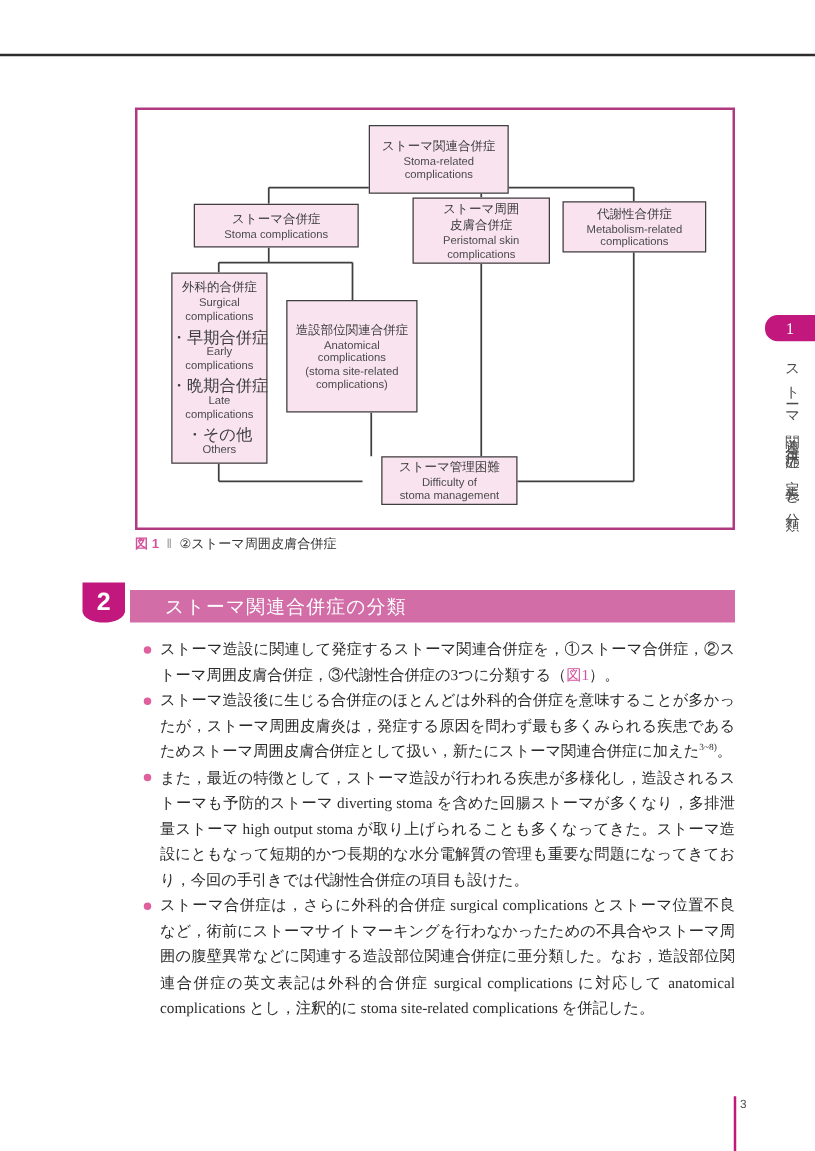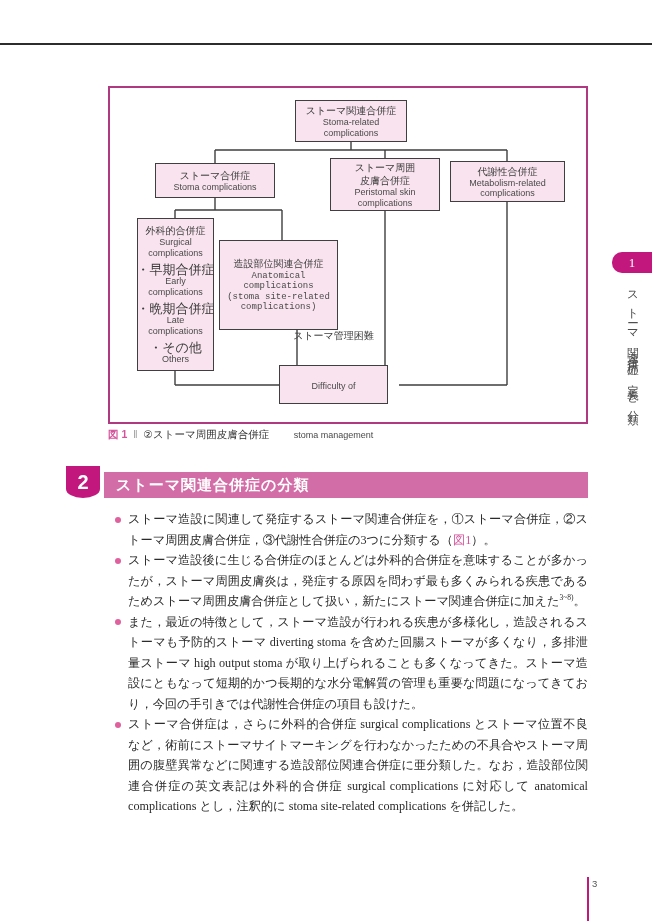--- a/index.html
+++ b/index.html
@@ -27,22 +27,22 @@
   .cap-text{color:#333;}
 
   
   .section-header{position:absolute;left:0;top:466px;width:652px;height:36px;}
   .sec-num{position:absolute;left:66px;top:0;width:34px;height:32px;background:var(--accent,#c2187e);
         color:#fff;font-family:"Liberation Sans","DejaVu Sans",sans-serif;font-weight:bold;font-size:20px;
         display:flex;align-items:center;justify-content:center;
         border-bottom-left-radius:17px 9px;border-bottom-right-radius:17px 9px;}
   .sec-bar{position:absolute;left:104px;top:6px;width:484px;height:26px;background:var(--bar,#d26da7);
         display:flex;align-items:center;}
-  .sec-jp{font-family:"Liberation Sans","DejaVu Sans",sans-serif;font-weight:bold;font-size:15px;
-        color:#ffffff;margin-left:12px;letter-spacing:1px;}
+  .sec-jp{font-family:"Liberation Sans","DejaVu Sans",sans-serif;font-weight:normal;font-size:15px;
+        color:#ffffff;margin-left:28px;letter-spacing:1px;}
   .sec-en{font-family:"Liberation Serif","DejaVu Serif",serif;font-style:italic;font-size:12.5px;
         color:#ffffff;margin-left:14px;}
 
   
   .bullets{position:absolute;left:115px;top:509px;width:473px;margin:0;padding:0;list-style:none;}
   .bullets li{position:relative;padding-left:13px;text-align:justify;font-size:12.2px;
         line-height:20.5px;color:#2b2b2b;}
   .bullets .dot{position:absolute;left:0;top:7.5px;width:6px;height:6px;border-radius:50%;
         background:var(--bullet,#e0609e);}
   .bullets .accent{color:var(--pink,#d4549c);}
@@ -69,26 +69,26 @@
   <div class="top-rule"></div>
 
   <div class="figure-frame">
     <svg class="connectors" width="476" height="334" viewBox="0 0 476 334">
       <path d="M241,50 V62 M105,62 H397 M105,62 V75 M275,62 V70 M397,62 V73
                M105,110 V122 M65,122 H172 M65,122 V130 M172,122 V152
                M65,283 V297 M65,297 H180 M187,242 V277 M275,123 V277
                M397,112 V297 M397,297 H289" fill="none" stroke="#3f3f3f" stroke-width="1.4"></path>
     </svg>
     <div class="diagram">
-        <div class="dbox" style="left: 185px; top: 12px; width: 112px; height: 42px;">
+        <div class="dbox" style="left: 185px; top: 12px; width: 112px; height: 55px;">
           <div class="dline jp">ストーマ関連合併症</div>
           <div class="dline en">Stoma-related</div>
           <div class="dline en">complications</div>
         </div>
-        <div class="dbox" style="left: 45px; top: 75px; width: 120px; height: 35px;">
+        <div class="dbox" style="left: 45px; top: 75px; width: 132px; height: 35px;">
           <div class="dline jp">ストーマ合併症</div>
           <div class="dline en">Stoma complications</div>
         </div>
         <div class="dbox" style="left: 220px; top: 70px; width: 110px; height: 53px;">
           <div class="dline jp">ストーマ周囲</div>
           <div class="dline jp">皮膚合併症</div>
           <div class="dline en">Peristomal skin</div>
           <div class="dline en">complications</div>
         </div>
         <div class="dbox" style="left: 340px; top: 73px; width: 115px; height: 41px;">
@@ -102,28 +102,28 @@
           <div class="dline en">complications</div>
           <div class="dline jps">・早期合併症</div>
           <div class="dline en">Early</div>
           <div class="dline en">complications</div>
           <div class="dline jps">・晩期合併症</div>
           <div class="dline en">Late</div>
           <div class="dline en">complications</div>
           <div class="dline jps">・その他</div>
           <div class="dline en">Others</div>
         </div>
-        <div class="dbox" style="left: 109px; top: 152px; width: 119px; height: 90px; font-family: Liberation Mono, monospace;">
+        <div class="dbox" style="left: 119px; top: 152px; width: 105px; height: 90px;">
           <div class="dline jp">造設部位関連合併症</div>
           <div class="dline en">Anatomical</div>
           <div class="dline en">complications</div>
           <div class="dline en">(stoma site-related</div>
           <div class="dline en">complications)</div>
         </div>
-        <div class="dbox" style="left: 169px; top: 277px; width: 109px; height: 39px; gap: 39px;">
+        <div class="dbox" style="left: 195px; top: 277px; width: 109px; height: 39px;">
           <div class="dline jp">ストーマ管理困難</div>
           <div class="dline en">Difficulty of</div>
           <div class="dline en">stoma management</div>
         </div>
       </div>
   </div>
 
   <div class="figure-caption">
     <span class="cap-label">図 1</span><span class="cap-sep">‖</span><span class="cap-text">②ストーマ周囲皮膚合併症</span>
   </div>

